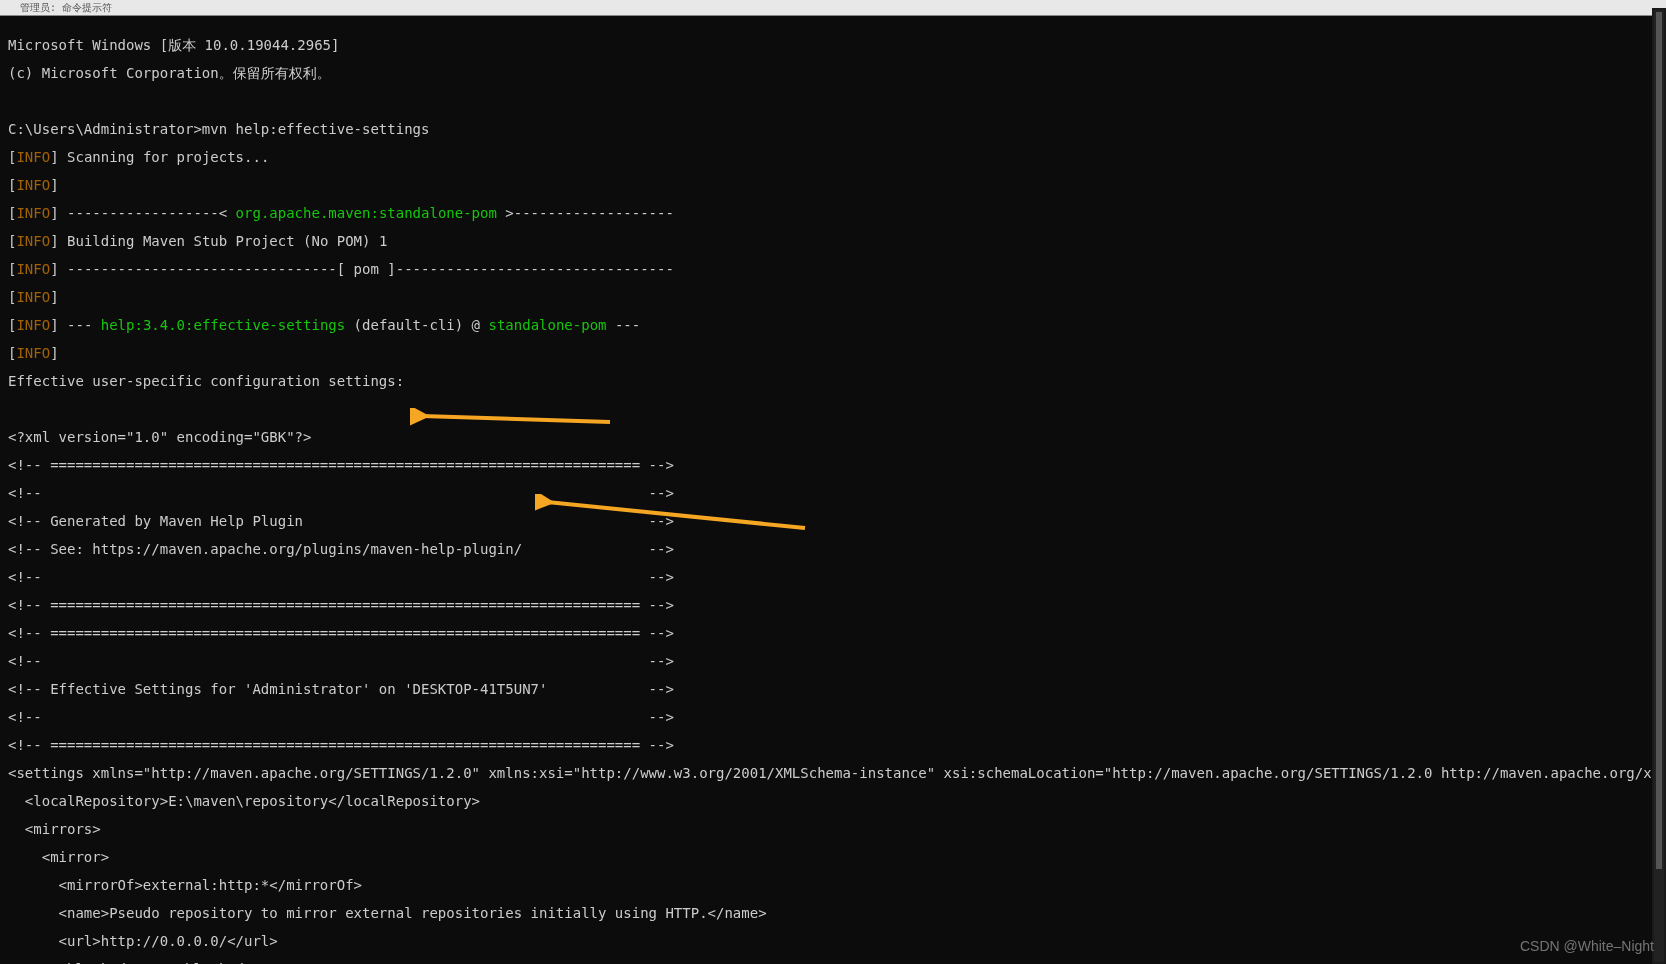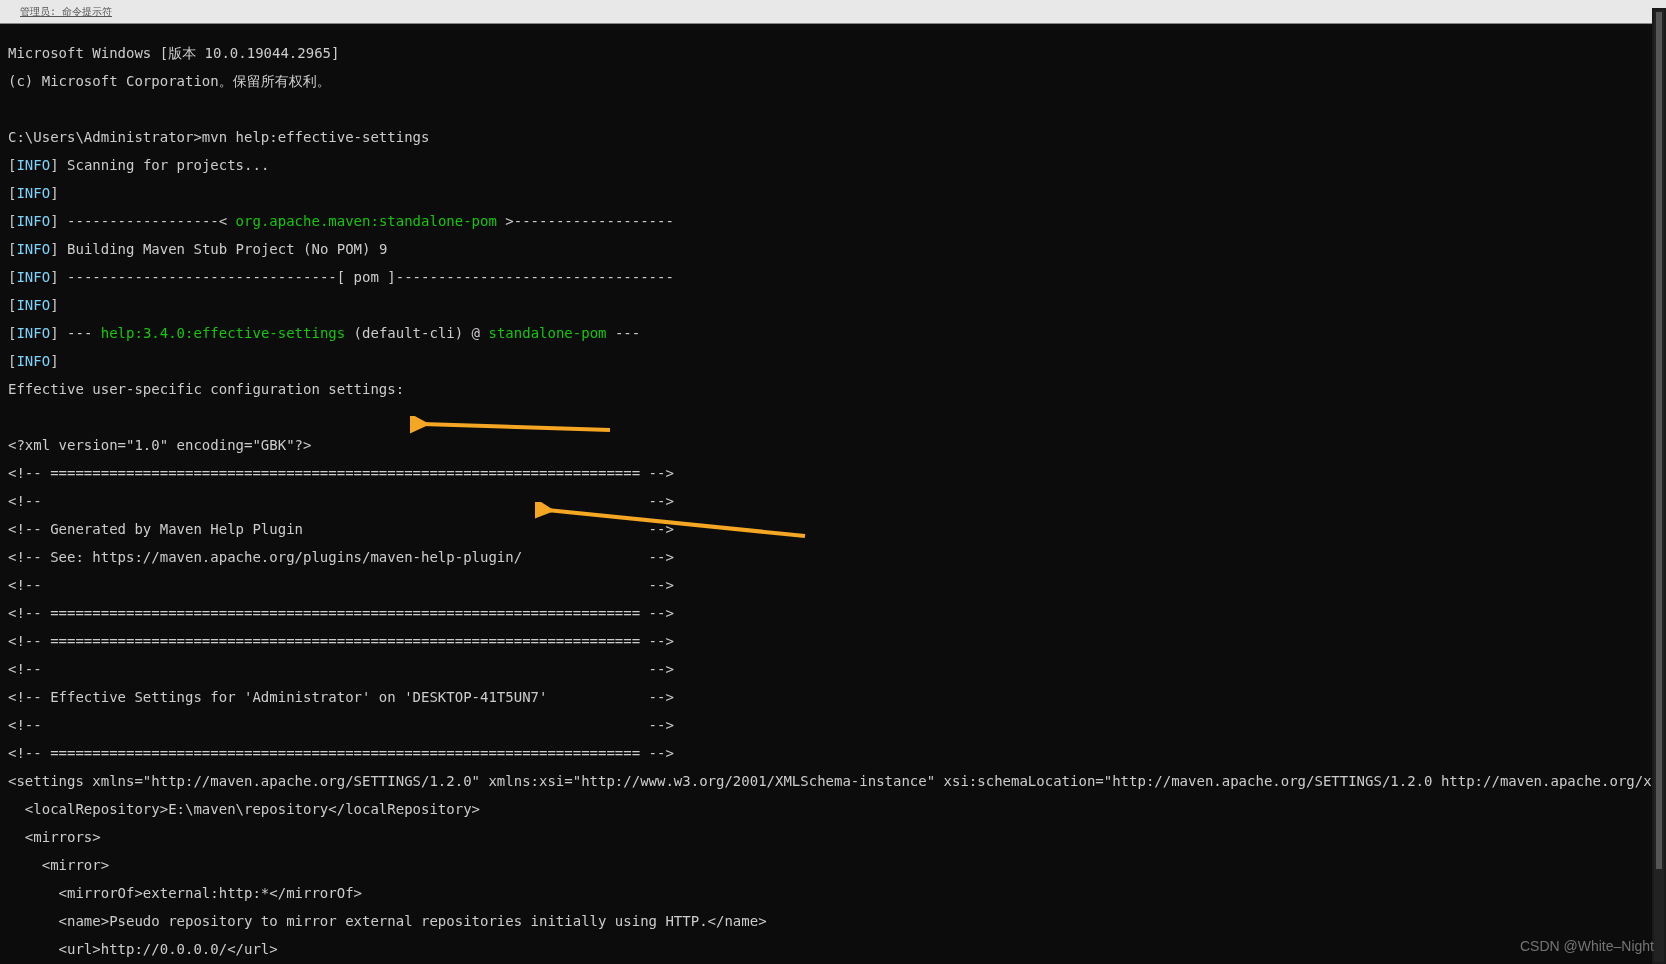--- a/index.html
+++ b/index.html
@@ -7,42 +7,41 @@
     background: #0c0c0c;
     font-family: "Consolas", "NSimSun", monospace;
     font-size: 14px;
     color: #cccccc;
     width: 1666px;
     height: 964px;
     overflow: hidden;
   }
   .titlebar {
     background: #e8e8e8;
-    height: 24px;
+    height: 16px;
     border-bottom: 1px solid #888;
     display: flex;
     align-items: center;
     padding-left: 6px;
     font-size: 10px;
     color: #555;
-    text-decoration: underline;
   }
   .titlebar .icon {
     width: 10px; height: 8px;
     margin-right: 4px;
     display:inline-block;
   }
   .terminal {
     padding: 8px 8px;
     line-height: 14px;
     white-space: pre;
     position: relative;
   }
   .line { white-space: pre; }
-  .info { color: #7dd3fc; }
+  .info { color: #a16207; }
   .bracket { color: #cccccc; }
   .goal { color: #16c60c; margin-top: 9px; }
   .goal2 { color: #16c60c; }
   .arrow {
     position: absolute;
     pointer-events: none;
   }
   .watermark {
     position: absolute;
     bottom: 10px;
@@ -81,21 +80,21 @@
 </div>
 
 <div class="terminal">
 <div class="line">Microsoft Windows [版本 10.0.19044.2965]</div>
 <div class="line">(c) Microsoft Corporation。保留所有权利。</div>
 <div class="line"> </div>
 <div class="line">C:\Users\Administrator&gt;mvn help:effective-settings</div>
 <div class="line"><span class="bracket">[</span><span class="info">INFO</span><span class="bracket">]</span><span> Scanning for projects...</span></div>
 <div class="line"><span class="bracket">[</span><span class="info">INFO</span><span class="bracket">]</span></div>
 <div class="line"><span class="bracket">[</span><span class="info">INFO</span><span class="bracket">]</span><span> ------------------&lt; </span><span class="goal">org.apache.maven:standalone-pom</span><span> &gt;-------------------</span></div>
-<div class="line"><span class="bracket">[</span><span class="info">INFO</span><span class="bracket">]</span><span> Building Maven Stub Project (No POM) 9</span></div>
+<div class="line"><span class="bracket">[</span><span class="info">INFO</span><span class="bracket">]</span><span> Building Maven Stub Project (No POM) 1</span></div>
 <div class="line"><span class="bracket">[</span><span class="info">INFO</span><span class="bracket">]</span><span> --------------------------------[ pom ]---------------------------------</span></div>
 <div class="line"><span class="bracket">[</span><span class="info">INFO</span><span class="bracket">]</span></div>
 <div class="line"><span class="bracket">[</span><span class="info">INFO</span><span class="bracket">]</span><span> --- </span><span class="goal2">help:3.4.0:effective-settings</span><span> (default-cli) @ </span><span class="goal2">standalone-pom</span><span> ---</span></div>
 <div class="line"><span class="bracket">[</span><span class="info">INFO</span><span class="bracket">]</span></div>
 <div class="line">Effective user-specific configuration settings:</div>
 <div class="line"> </div>
 <div class="line">&lt;?xml version="1.0" encoding="GBK"?&gt;</div>
 <div class="line">&lt;!-- ====================================================================== --&gt;</div>
 <div class="line">&lt;!--                                                                        --&gt;</div>
 <div class="line">&lt;!-- Generated by Maven Help Plugin                                         --&gt;</div>

